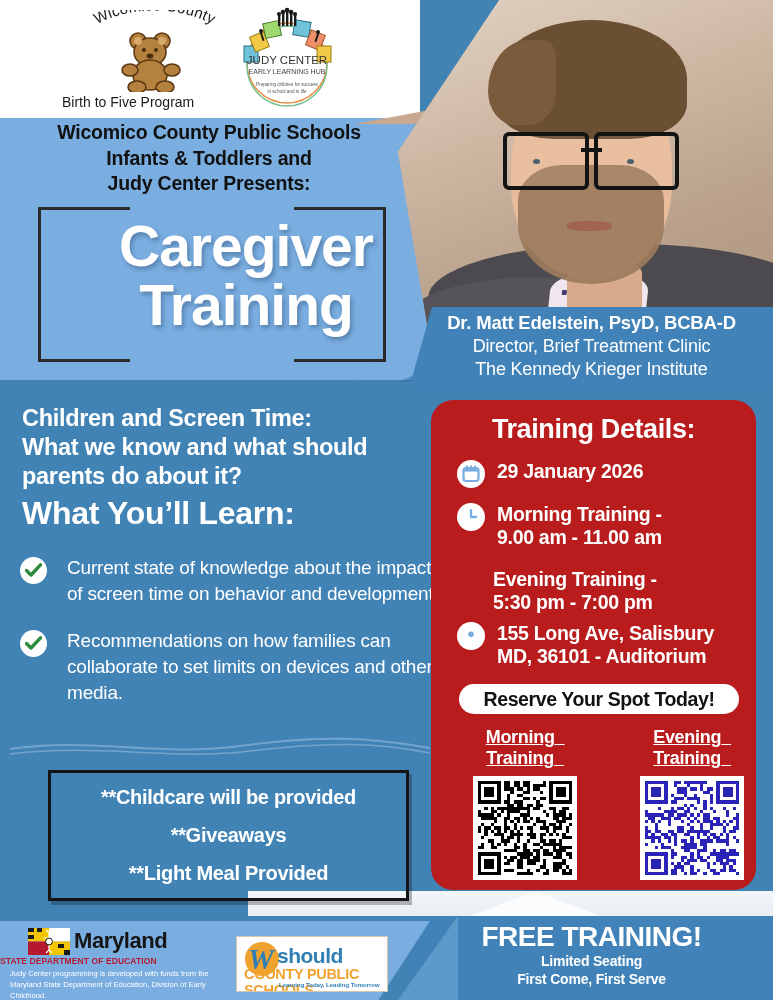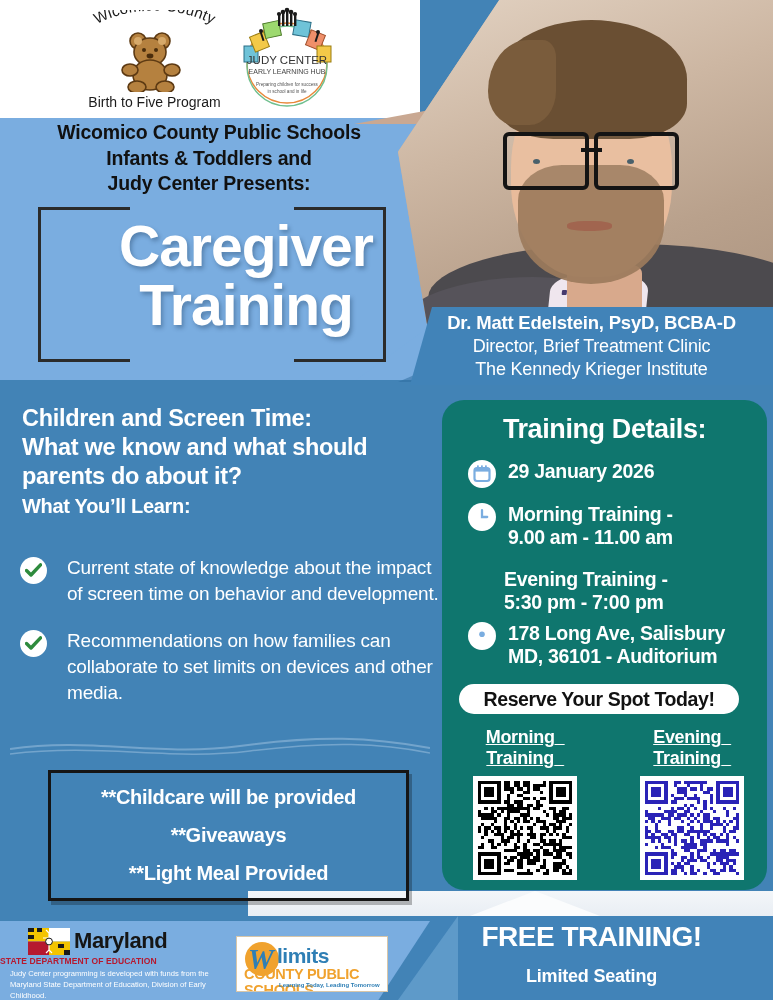--- a/index.html
+++ b/index.html
@@ -7,21 +7,21 @@
   #flyer{position:relative;width:773px;height:1000px;overflow:hidden;background:#4283b6;}
 
   
   .top-white{position:absolute;left:0;top:0;width:773px;height:118px;background:#ffffff;z-index:2;}
 
   
   .logo-bear{position:absolute;left:62px;top:8px;width:185px;height:106px;z-index:6;}
   .bear-arc{position:absolute;left:0;top:2px;width:185px;height:42px;}
   .bear-arc text{font-family:"Liberation Sans",sans-serif;font-size:15px;fill:#1b1b1b;font-weight:400;letter-spacing:.2px;}
   .bear-body{position:absolute;left:48px;top:22px;width:86px;height:62px;}
-  .bear-caption{position:absolute;left:0;top:86px;width:185px;text-align:center;font-size:14px;color:#1b1b1b;}
+  .bear-caption{position:absolute;left:0;top:86px;width:185px;text-align:left;font-size:14px;color:#1b1b1b;}
 
   .logo-judy{position:absolute;left:228px;top:6px;width:118px;height:108px;z-index:6;}
 
   
   .hdr{position:absolute;left:0;top:118px;width:773px;height:262px;background:#7aade0;z-index:1;}
   .hdr-notch{position:absolute;left:354px;top:100px;width:130px;height:24px;background:#c9a892;
      clip-path:polygon(0 100%,100% 0,100% 100%);z-index:3;}
   .hdr-diag-r{position:absolute;left:356px;top:300px;width:110px;height:80px;background:#7aade0;
      clip-path:polygon(0 0,100% 0,0 100%);z-index:3;}
   .hdr-shadow{position:absolute;left:398px;top:352px;width:70px;height:30px;background:#2f6da1;
@@ -72,21 +72,21 @@
   .speaker{position:absolute;left:410px;top:307px;width:363px;height:78px;background:#4183b8;z-index:9;
      clip-path:polygon(22px 0,100% 0,100% 100%,0 100%);
      color:#fff;text-align:center;padding-top:4px;box-sizing:border-box;}
   .sp1{font-size:18.5px;font-weight:bold;line-height:1.28;letter-spacing:-.2px;}
   .sp2{font-size:18px;font-weight:normal;line-height:1.3;letter-spacing:-.2px;}
 
   
   .lead{position:absolute;left:22px;top:404px;width:412px;color:#fff;font-weight:bold;
      font-size:23.5px;line-height:1.24;letter-spacing:-.3px;z-index:7;}
   .learn{position:absolute;left:22px;top:495px;width:412px;color:#fff;font-weight:bold;
-     font-size:20px;letter-spacing:-.3px;z-index:7;}
+     font-size:32px;letter-spacing:-.3px;z-index:7;}
   .bullets{position:absolute;left:20px;top:555px;width:420px;z-index:7;}
   .bullet{display:flex;gap:20px;margin-bottom:22px;align-items:flex-start;}
   .chk{flex:0 0 auto;width:27px;height:27px;border-radius:50%;background:#fff;position:relative;margin-top:2px;}
   .chk svg{position:absolute;left:5px;top:6px;}
   .btext{color:#fff;font-size:19px;line-height:1.35;letter-spacing:-.2px;}
 
   .wave{position:absolute;left:10px;top:735px;width:420px;height:22px;z-index:6;opacity:.35;}
 
   
   .perks{position:absolute;left:48px;top:770px;width:355px;height:125px;border:3px solid #151515;z-index:8;
@@ -108,21 +108,21 @@
   .wcps-logo{position:absolute;left:236px;top:936px;width:150px;height:54px;background:#fff;
      border:1px solid #d8c6a8;z-index:8;overflow:hidden;}
   .wcps-sun{position:absolute;left:8px;top:5px;width:34px;height:34px;border-radius:50%;background:#f0a22e;}
   .wcps-w{position:absolute;left:11px;top:6px;font-size:29px;font-weight:bold;color:#2f7fb5;
      font-family:"Liberation Serif",serif;font-style:italic;}
   .wcps-1{position:absolute;left:40px;top:7px;font-size:21px;color:#2f7fb5;font-weight:bold;letter-spacing:-.5px;}
   .wcps-2{position:absolute;left:7px;top:29px;font-size:14.5px;color:#f0a22e;font-weight:bold;letter-spacing:-.3px;}
   .wcps-3{position:absolute;left:42px;top:45px;font-size:6px;color:#2f7fb5;font-weight:bold;}
 
   
-  .card{position:absolute;left:442px;top:400px;width:325px;height:490px;background:#0f766e;
+  .card{position:absolute;left:431px;top:400px;width:325px;height:490px;background:#b91c1c;
      border-radius:22px;z-index:7;}
   .card-title{position:absolute;left:0;top:14px;width:325px;text-align:center;color:#fff;
      font-weight:bold;font-size:27px;letter-spacing:-.4px;}
   .row{position:absolute;display:flex;gap:12px;align-items:flex-start;}
   .ico{flex:0 0 auto;width:28px;height:28px;border-radius:50%;background:#fff;position:relative;}
   .rtext{color:#fff;font-weight:bold;font-size:19.5px;line-height:1.2;letter-spacing:-.3px;}
   .r-date{left:26px;top:60px;}
   .r-time{left:26px;top:103px;}
   .r-eve{left:62px;top:168px;}
   .r-loc{left:26px;top:222px;}
@@ -140,21 +140,21 @@
   
   .bot-white{position:absolute;left:248px;top:891px;width:525px;height:25px;z-index:5;
      background:linear-gradient(180deg,#f3f6f9 0%,#e9eef4 100%);}
   .bot-white-tri{position:absolute;left:470px;top:891px;width:130px;height:25px;z-index:6;
      background:#fbfcfd;clip-path:polygon(0 100%,50% 0,100% 100%);}
   .bot-right{position:absolute;left:410px;top:916px;width:363px;height:84px;background:#4183b8;z-index:6;}
   .bot-right-tri{position:absolute;left:398px;top:916px;width:60px;height:84px;background:#5e9ac9;
      clip-path:polygon(100% 0,100% 100%,0 100%);z-index:7;}
   .free{position:absolute;left:410px;top:921px;width:363px;text-align:center;z-index:9;color:#fff;}
   .free-1{font-size:28px;font-weight:bold;letter-spacing:-.5px;}
-  .free-2{font-size:18px;font-weight:bold;line-height:1.25;margin-top:12px;letter-spacing:-.2px;}
+  .free-2{font-size:14px;font-weight:bold;line-height:1.25;margin-top:0;letter-spacing:-.2px;}
 </style>
 </head>
 <body>
 
 <div id="flyer">
 
   <div class="hdr"></div>
   <div class="hdr-diag-r"></div>
   <div class="hdr-shadow"></div>
 
@@ -357,21 +357,21 @@
     </div>
 
     <div class="row r-loc">
       <span class="ico">
         <svg width="28" height="28" viewBox="0 0 28 28">
           <path d="M14 5.2 c-3.9 0-7 3.1-7 7 0 5.2 7 10.6 7 10.6 s7-5.4 7-10.6 c0-3.9-3.1-7-7-7z" fill="#fff"></path>
           <circle cx="14" cy="12.2" r="2.8" fill="#7aade0"></circle>
         </svg>
       </span>
       <span class="rtext">
-        <span>178 Long Ave, Salisbury</span><br>
+        <span>155 Long Ave, Salisbury</span><br>
         <span>MD, 36101 - Auditorium</span>
       </span>
     </div>
   </div>
 
   <div class="reserve" style="left:459px">Reserve Your Spot Today!</div>
 
   <div class="qr-col a">
     <div class="qr-label">
       <span>Morning_</span><br>
@@ -1244,18 +1244,18 @@
       <circle cx="21" cy="13.5" r="3.4" fill="#fff" stroke="#1a1a1a" stroke-width="1"></circle>
     </svg>
     <span class="md-word">Maryland</span>
   </div>
   <div class="md-sub">STATE DEPARTMENT OF EDUCATION</div>
   <div class="md-fine">Judy Center programming is developed with funds from the Maryland State Department of Education, Division of Early Childhood.</div>
 
   <div class="wcps-logo">
     <div class="wcps-sun"></div>
     <div class="wcps-w">W</div>
-    <div class="wcps-1">limits</div>
+    <div class="wcps-1">should</div>
     <div class="wcps-2">COUNTY PUBLIC SCHOOLS</div>
     <div class="wcps-3">Learning Today, Leading Tomorrow</div>
   </div>
 
 </div>
 
 </body></html>

